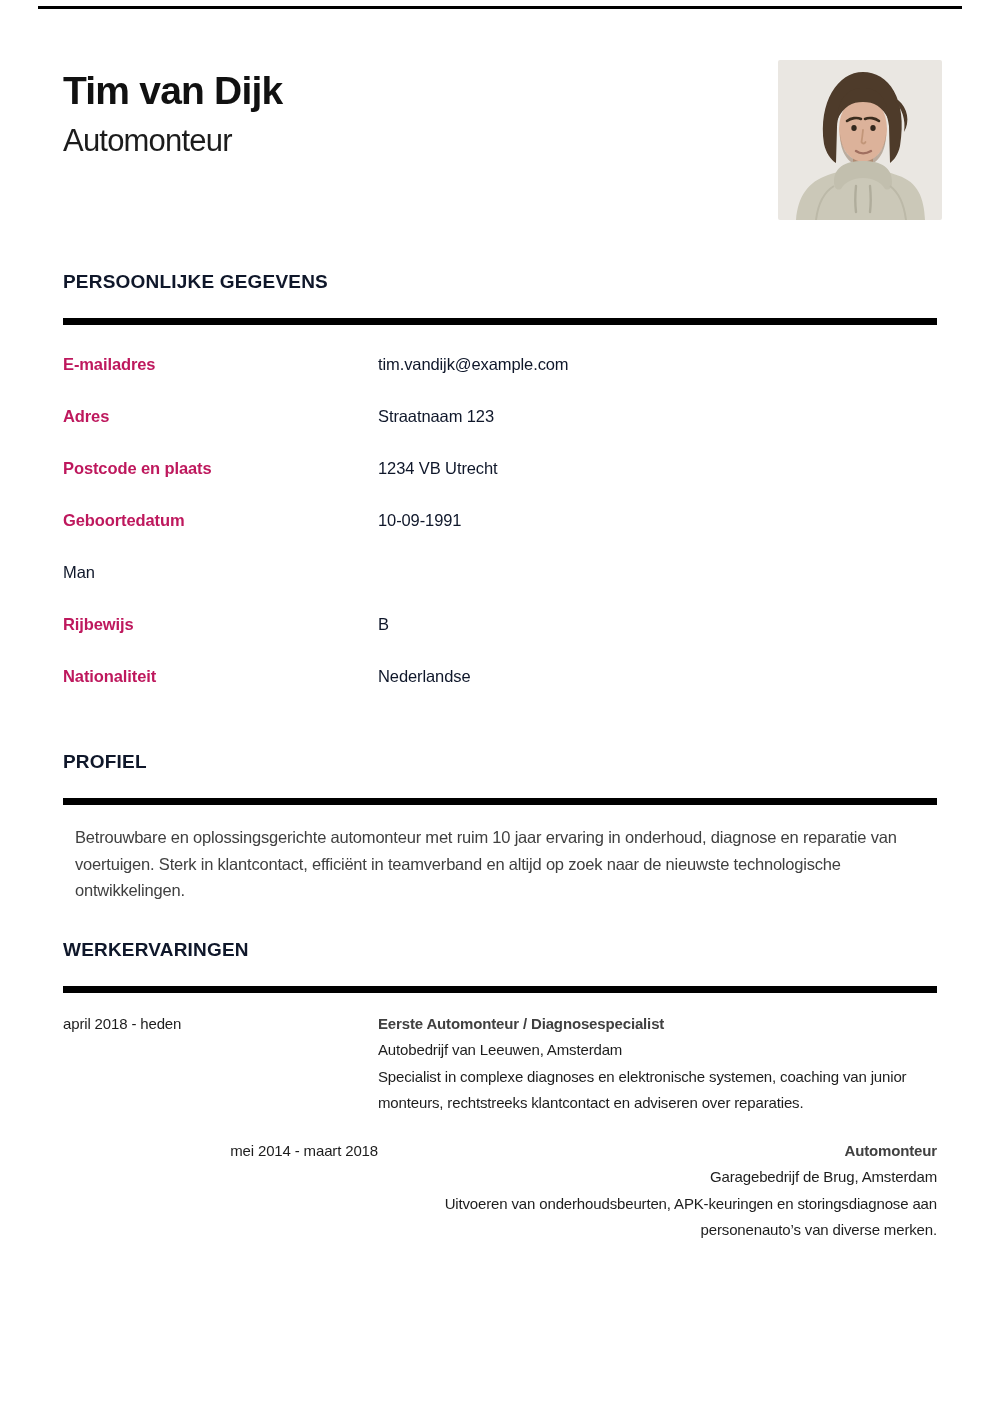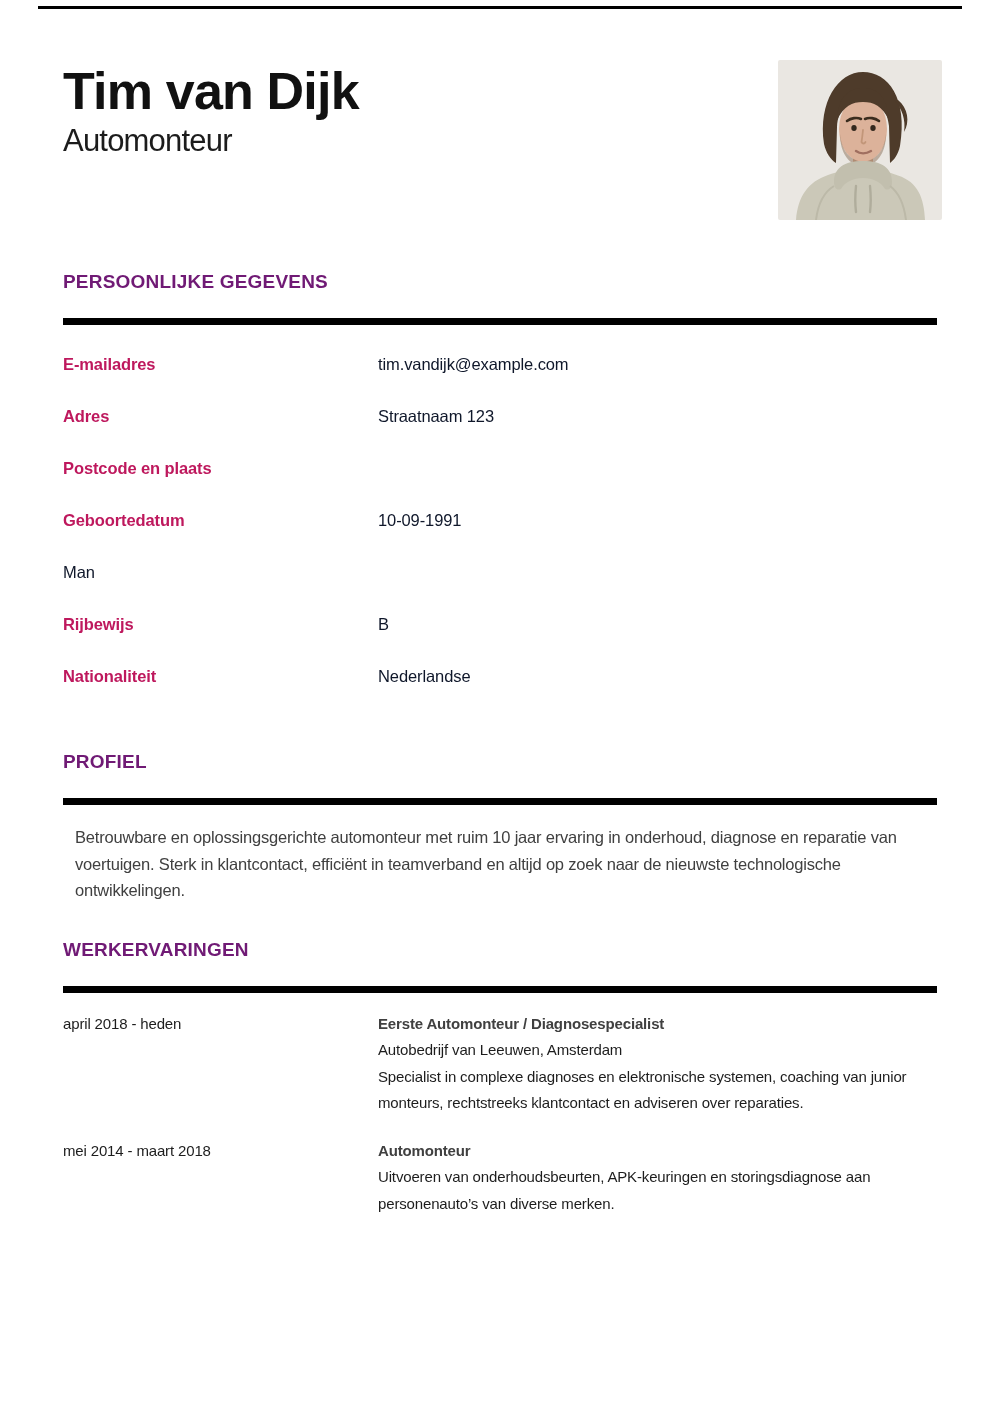--- a/index.html
+++ b/index.html
@@ -17,21 +17,21 @@
     position: absolute;
     top: 6px; left: 38px;
     width: 924px; height: 3px;
     background: #000000;
   }
   .content { padding: 0 63px; }
 
   .name {
     margin: 0;
     padding-top: 69px;
-    font-size: 52px;
+    font-size: 39px;
     line-height: 44px;
     font-weight: 700;
     letter-spacing: -0.8px;
     color: #111111;
   }
   .jobtitle {
     margin-top: 10px;
     font-size: 31px;
     line-height: 36px;
     letter-spacing: -0.8px;
@@ -45,21 +45,21 @@
     overflow: hidden;
   }
   .photo svg { display: block; }
 
   .sec-h {
     margin: 0;
     font-size: 19px;
     line-height: 22px;
     font-weight: 700;
     letter-spacing: 0.2px;
-    color: #701a75;
+    color: #0f172a;
   }
   .sec-h.personal { margin-top: 112px; }
   .sec-h.profile  { margin-top: 64px; }
   .sec-h.work     { margin-top: 35px; }
 
   .rule {
     height: 7px;
     background: #000000;
     margin-top: 25px;
   }
@@ -86,21 +86,21 @@
 
   .entries { margin-top: 18px; }
   .entry {
     display: flex;
     margin-bottom: 21px;
     font-size: 15px;
     line-height: 26.5px;
     letter-spacing: -0.15px;
     color: #1d1d1d;
   }
-  .entry:last-child { margin-bottom: 0; }
+  .entry:last-child { margin-bottom: 0; text-align: right; }
   .period { width: 315px; }
   .ebody  { flex: 1; }
   .etitle { font-weight: 700; color: #404040; }
 </style>
 </head>
 <body>
 
 <div class="page">
 
   <div class="topline"></div>
@@ -141,20 +141,21 @@
         <div class="frow">
           <div class="flabel">E-mailadres</div>
           <div class="fvalue">tim.vandijk@example.com</div>
         </div>
         <div class="frow">
           <div class="flabel">Adres</div>
           <div class="fvalue">Straatnaam 123</div>
         </div>
         <div class="frow">
           <div class="flabel">Postcode en plaats</div>
+          <div class="fvalue">1234 VB Utrecht</div>
         </div>
         <div class="frow">
           <div class="flabel">Geboortedatum</div>
           <div class="fvalue">10-09-1991</div>
         </div>
         <div class="frow">
           <div class="fvalue">Man</div>
         </div>
         <div class="frow">
           <div class="flabel">Rijbewijs</div>
@@ -182,20 +183,21 @@
           <div class="ebody">
             <div class="etitle">Eerste Automonteur / Diagnosespecialist</div>
             <div class="ecompany">Autobedrijf van Leeuwen, Amsterdam</div>
             <div class="edesc">Specialist in complexe diagnoses en elektronische systemen, coaching van junior monteurs, rechtstreeks klantcontact en adviseren over reparaties.</div>
           </div>
         </div>
         <div class="entry">
           <div class="period">mei 2014 - maart 2018</div>
           <div class="ebody">
             <div class="etitle">Automonteur</div>
+            <div class="ecompany">Garagebedrijf de Brug, Amsterdam</div>
             <div class="edesc">Uitvoeren van onderhoudsbeurten, APK-keuringen en storingsdiagnose aan personenauto’s van diverse merken.</div>
           </div>
         </div>
       </div>
     </section>
 
   </div>
 </div>
 
 </body></html>

